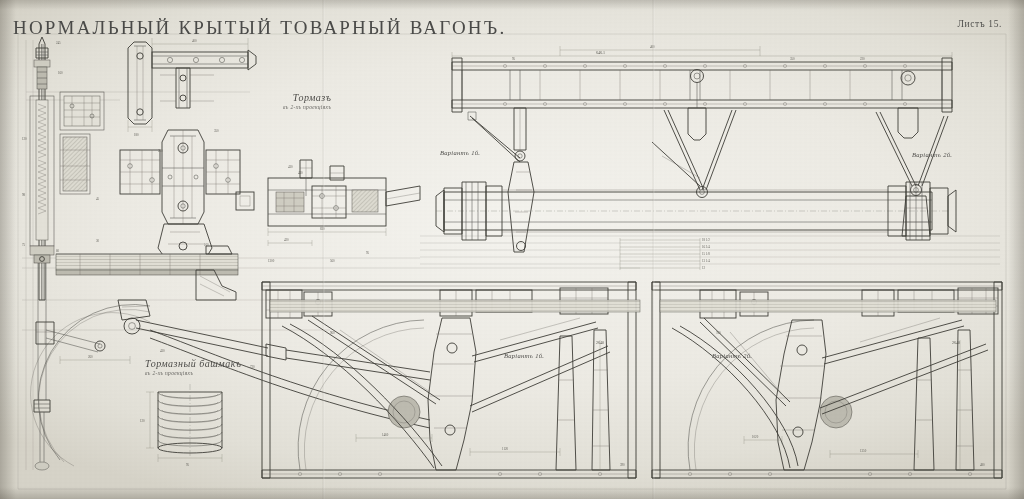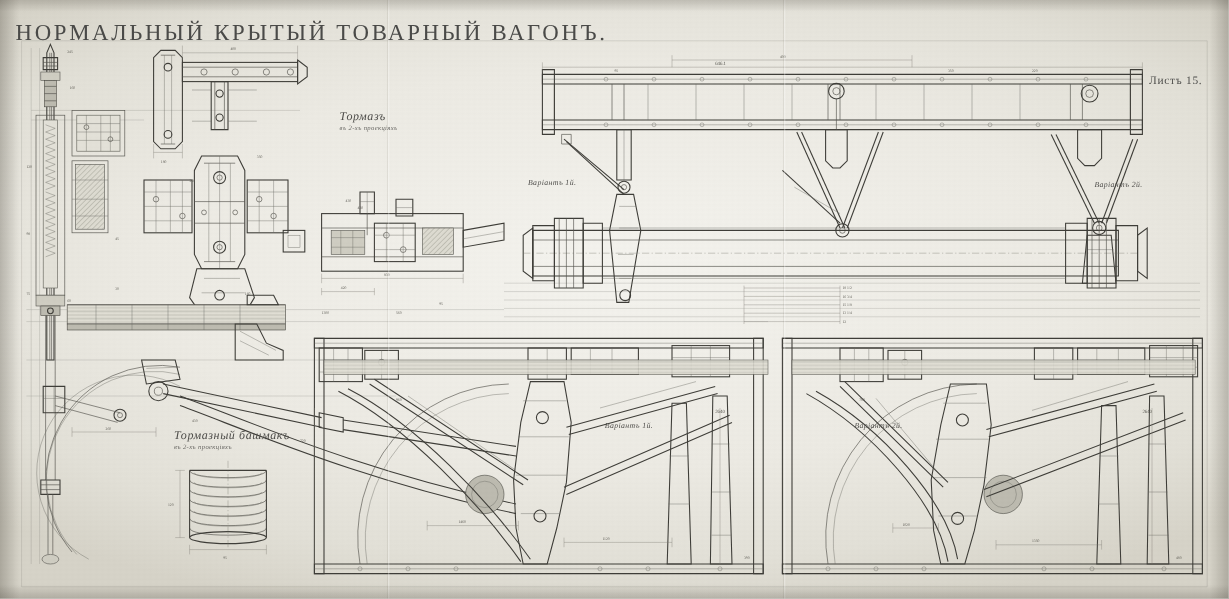--- a/index.html
+++ b/index.html
@@ -73,29 +73,28 @@
     white-space: nowrap;
     margin-left: 13px;
   }
   #sheet-number {
     position: absolute;
     top: 19px;
     right: 22px;
     font-size: 9.5px;
     letter-spacing: .6px;
     color: #4f4f4c;
-    margin-top: 44px;
   }
   .dwg-label {
     position: absolute;
     color: #4d4c49;
     white-space: nowrap;
     font-style: italic;
   }
-  .dwg-label .l1 { display: block; font-size: 10px; letter-spacing: .5px; }
+  .dwg-label .l1 { display: block; font-size: 10px; letter-spacing: .5px; text-align: right; }
   .dwg-label .l2 { display: block; font-size: 5.5px; letter-spacing: .3px; opacity: .85; margin-top: 1px; }
   .variant-label {
     position: absolute;
     font-size: 6.5px;
     font-style: italic;
     color: #4d4c49;
     white-space: nowrap;
     letter-spacing: .3px;
   }
   svg.draw {

